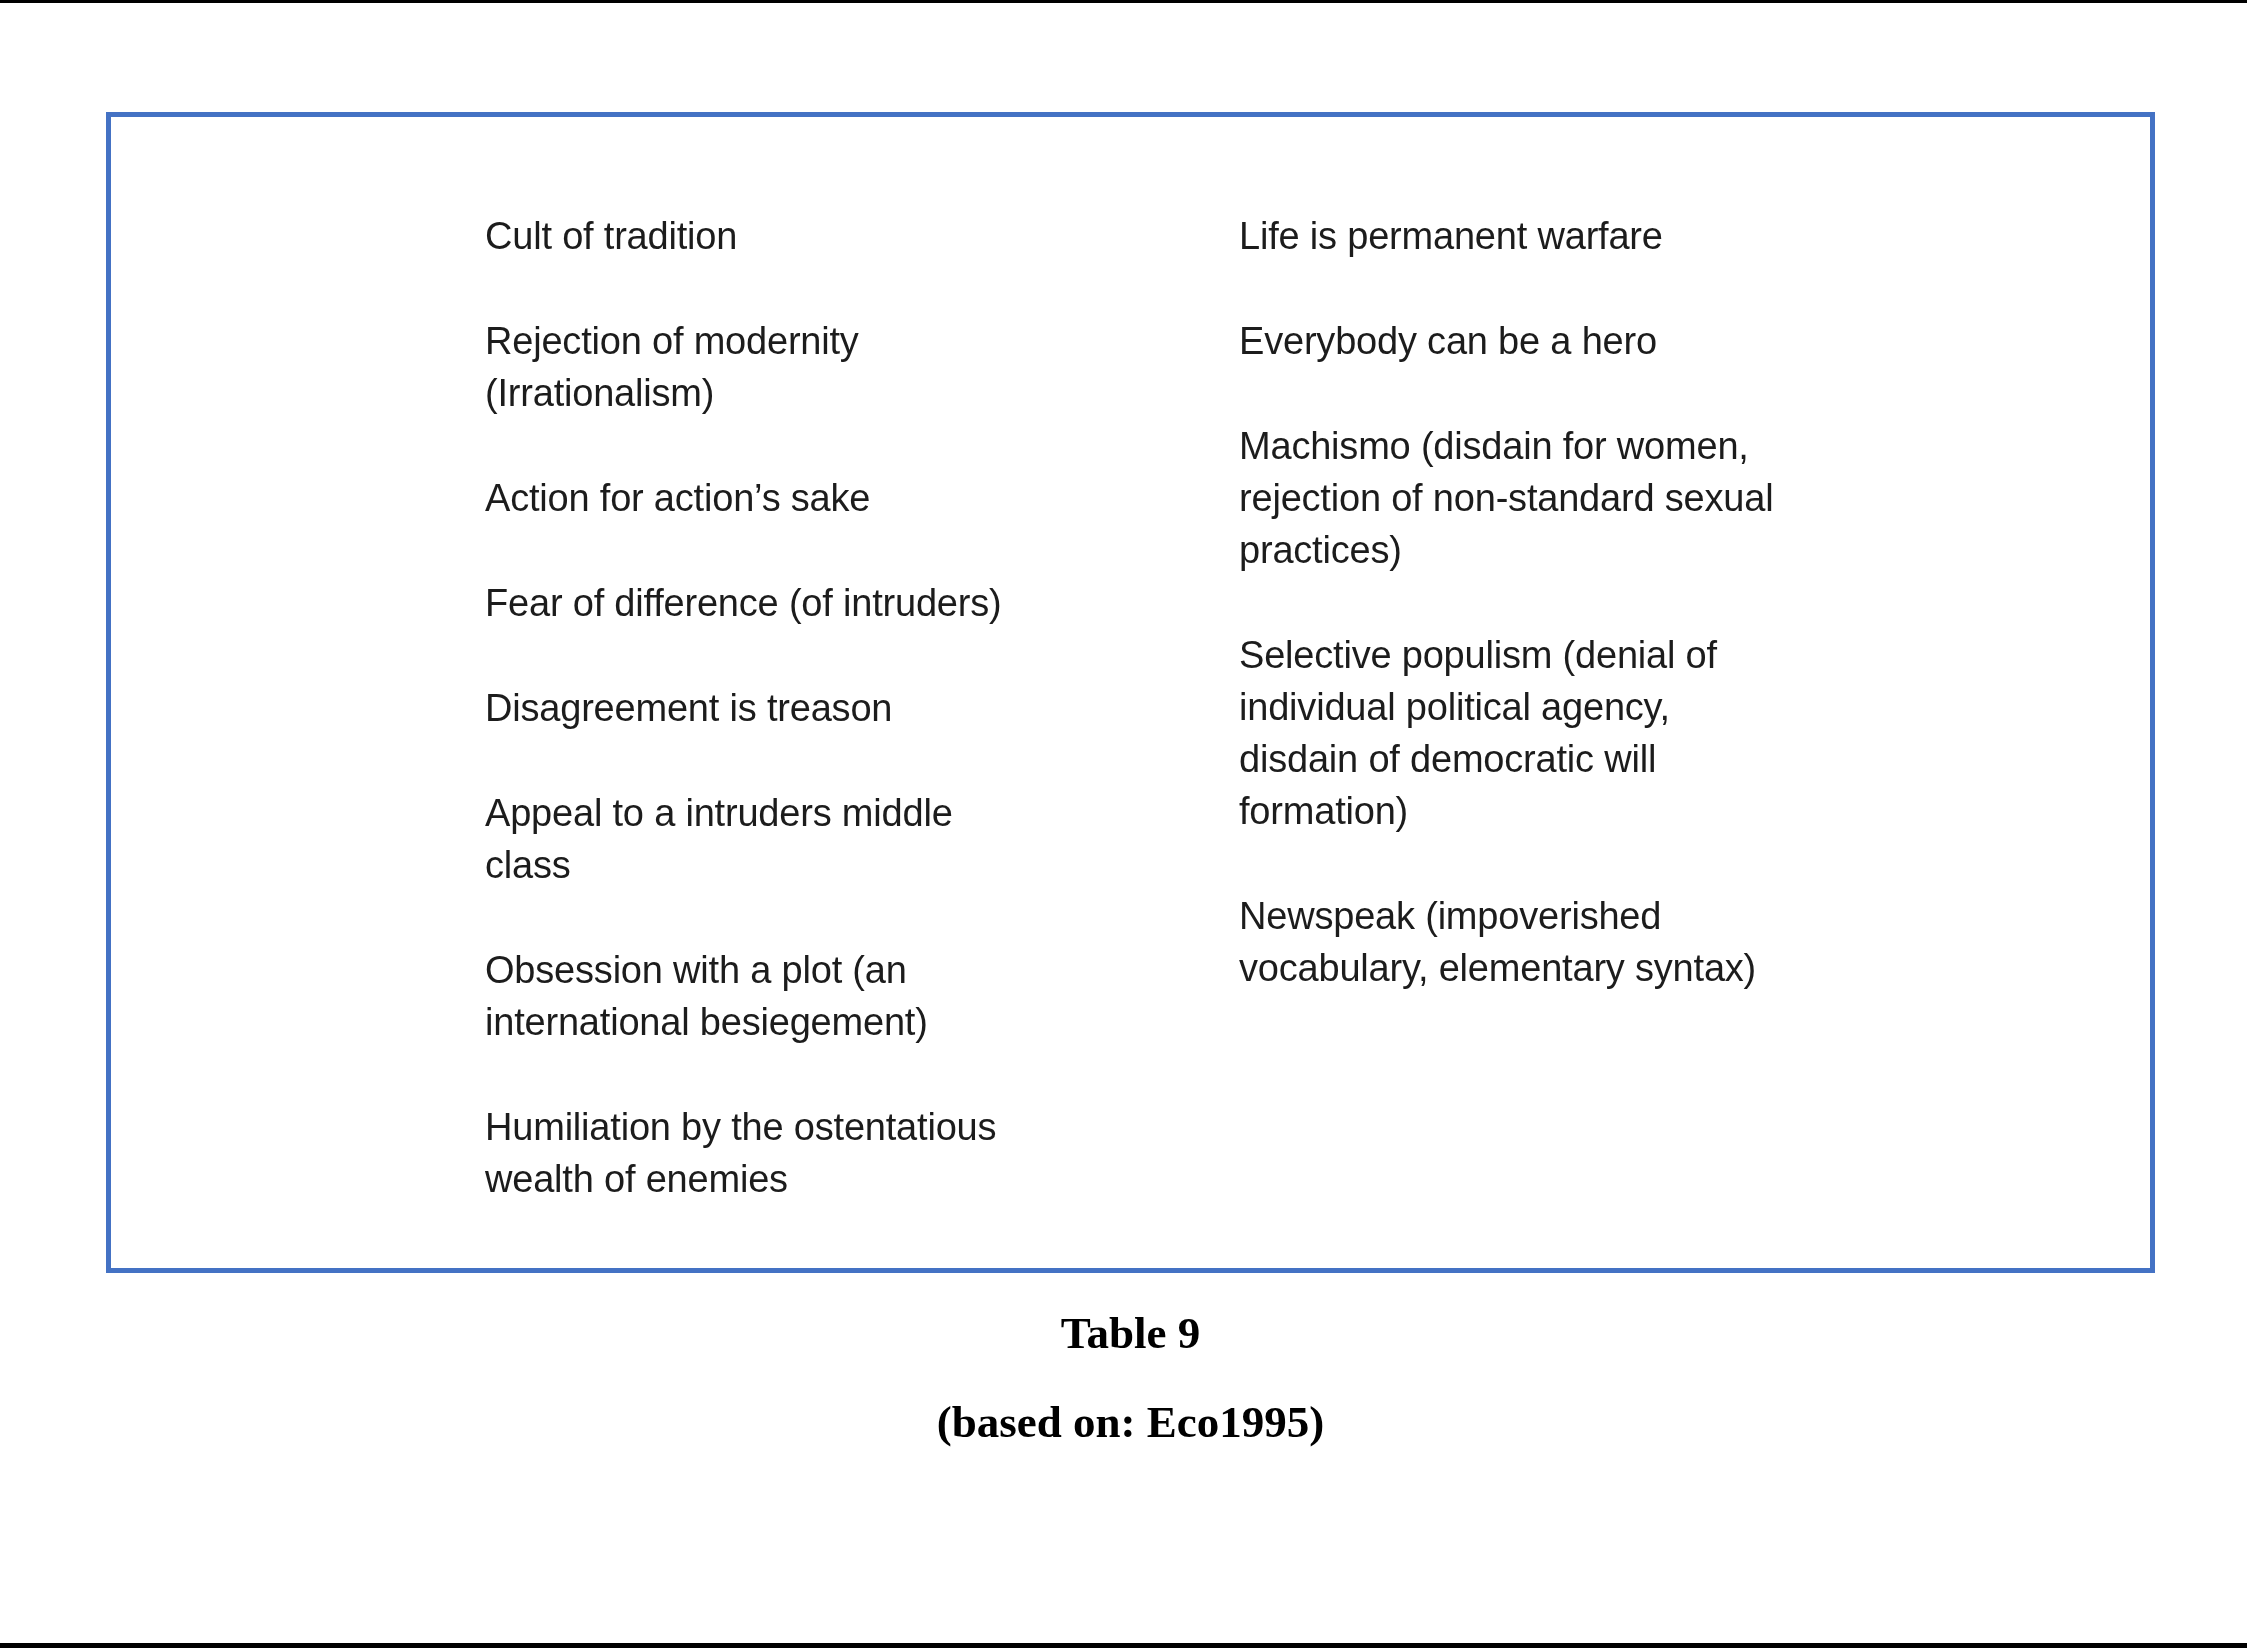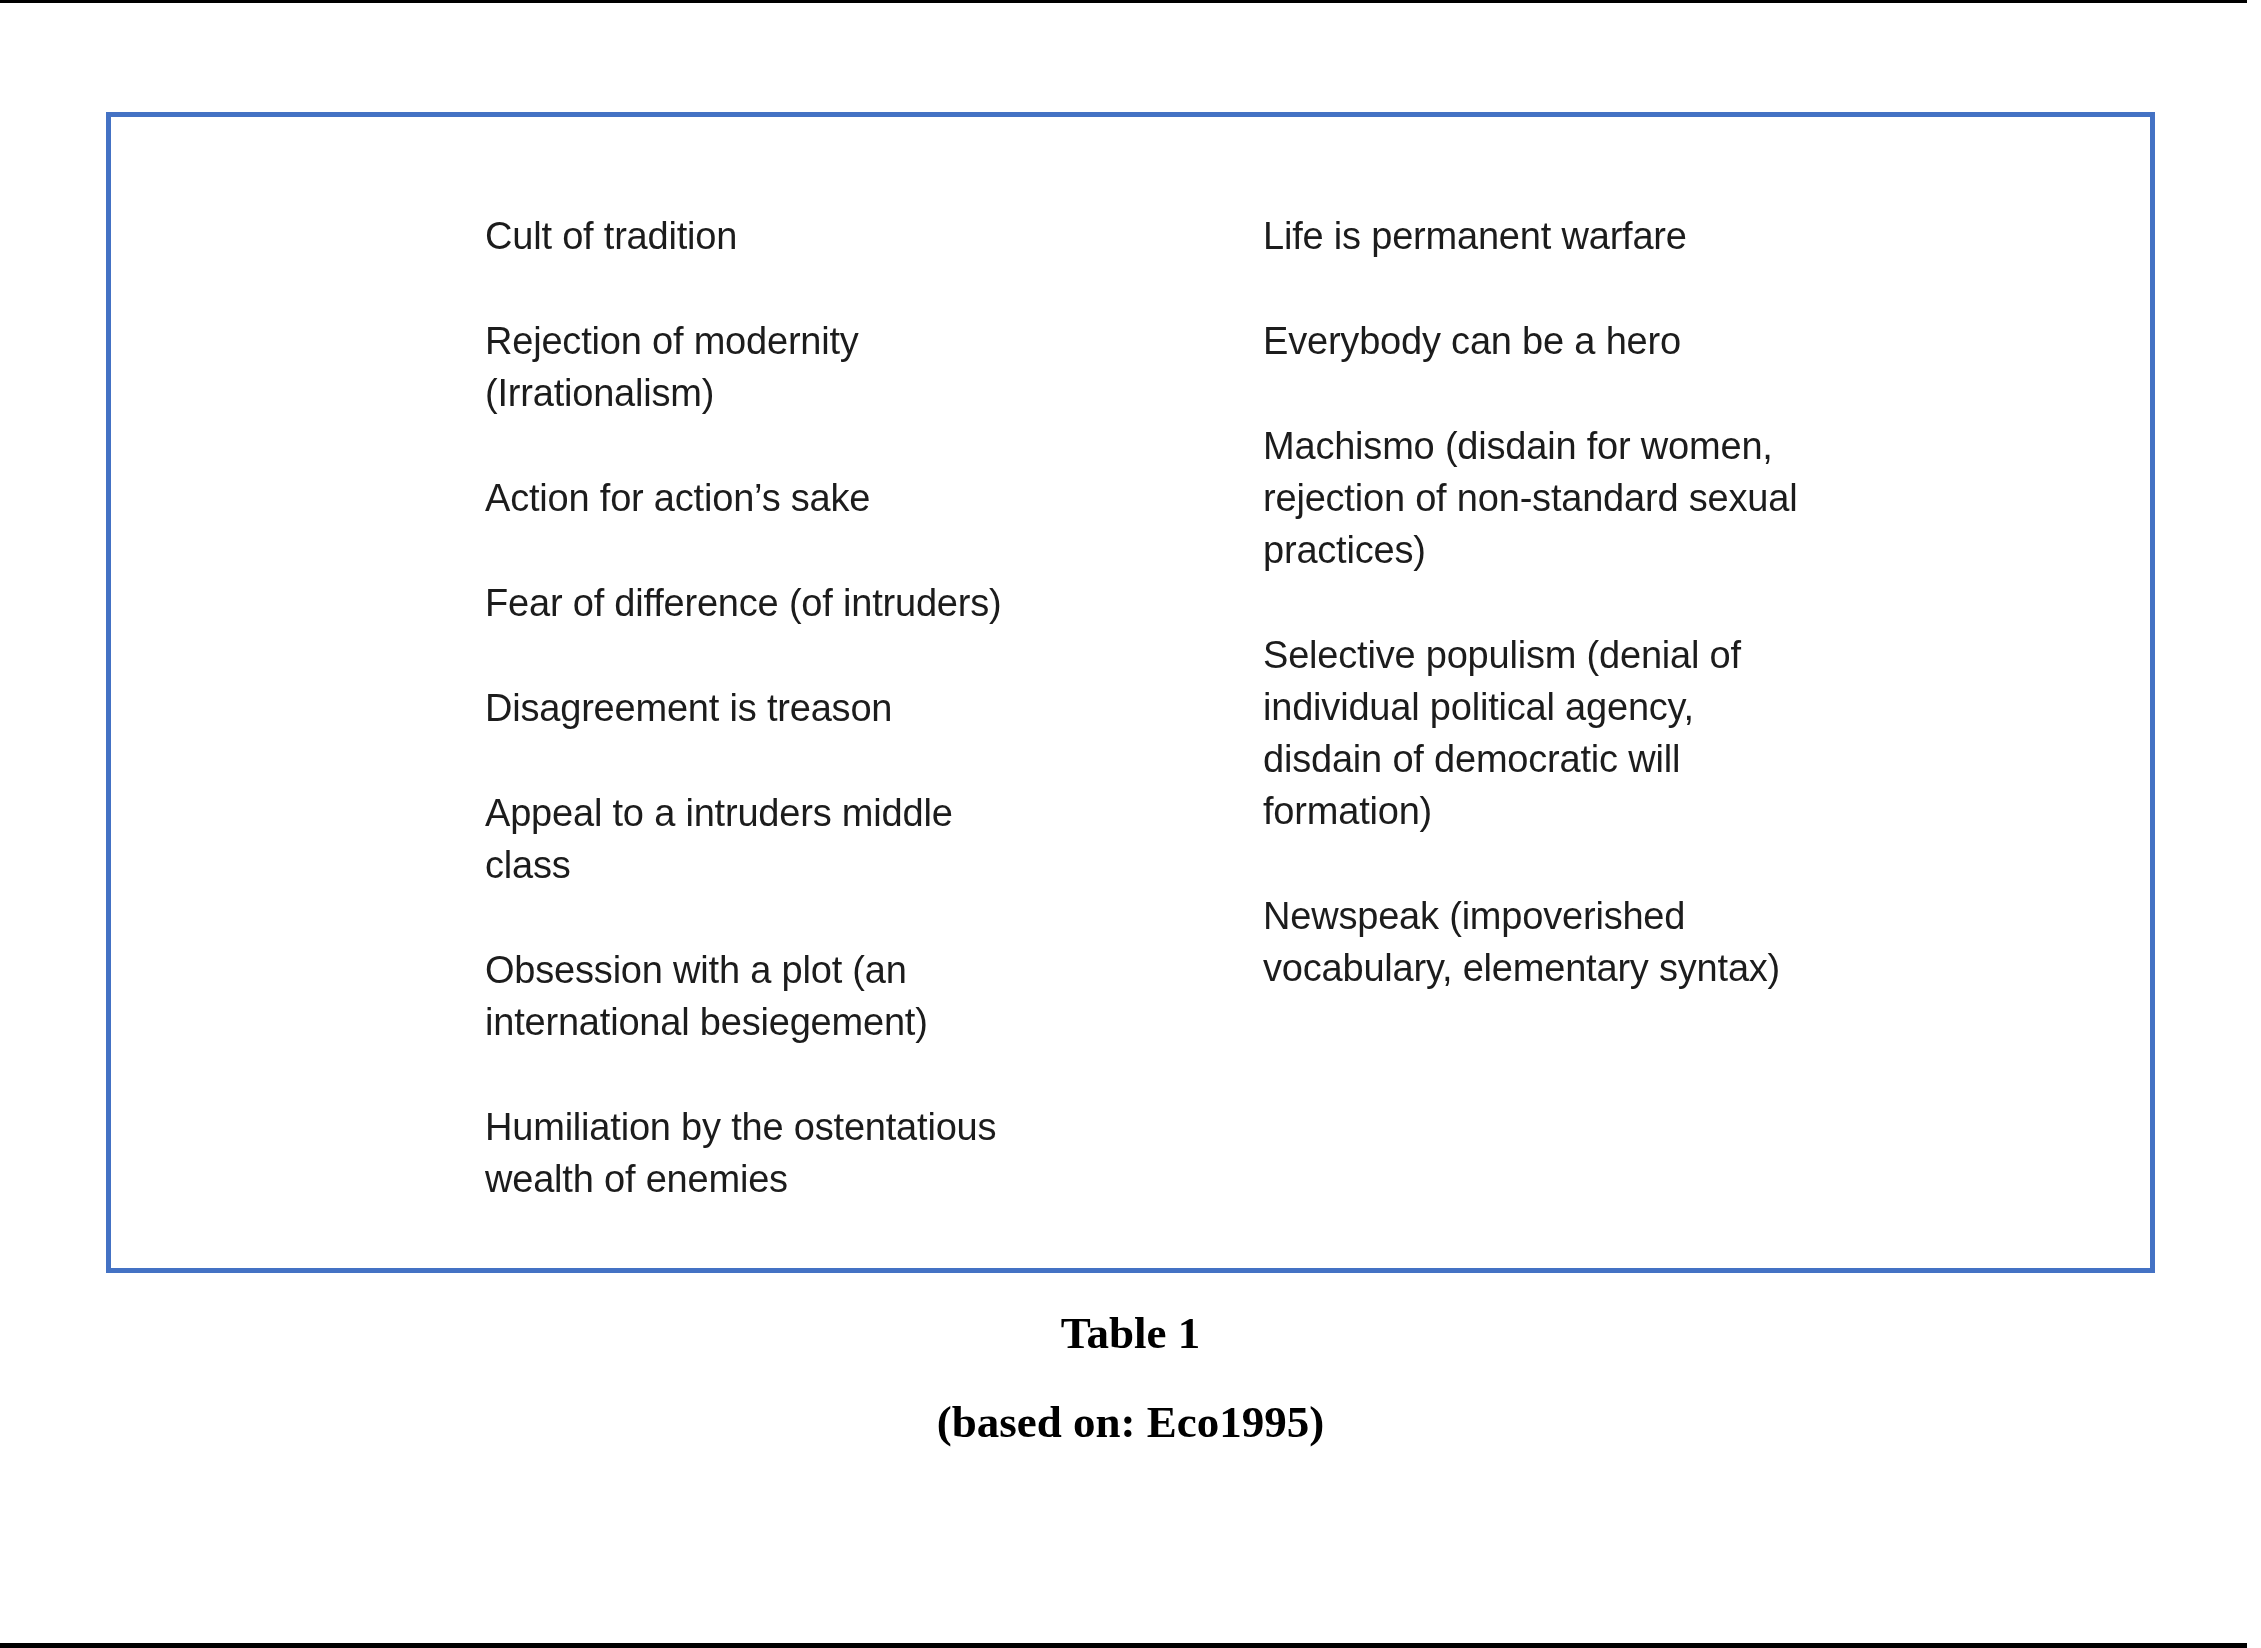--- a/index.html
+++ b/index.html
@@ -33,21 +33,21 @@
     box-sizing: border-box;
     border: 5.8px solid #4472c4;
     background: #ffffff;
   }
   .col {
     position: absolute;
     top: 93px;
     width: 748px;
   }
   .col-left  { left: 374px; }
-  .col-right { left: 1152px; }
+  .col-right { left: 1128px; }
 
   .item {
     margin: 0 0 53px 0;
     font-size: 38px;
     line-height: 52px;
     letter-spacing: -0.2px;
     color: #1c1c1c;
     white-space: pre-line;
   }
 
@@ -98,20 +98,20 @@
 individual political agency,
 disdain of democratic will
 formation)</p>
       <p class="item">Newspeak (impoverished
 vocabulary, elementary syntax)</p>
     </div>
 
   </div>
 
   <div class="caption">
-    <div>Table 1</div>
+    <div>Table 9</div>
     <div>(based on: Eco1995)</div>
   </div>
 
   <div class="edge-bar bottom"></div>
 
 </div>
 
 
 </body></html>

